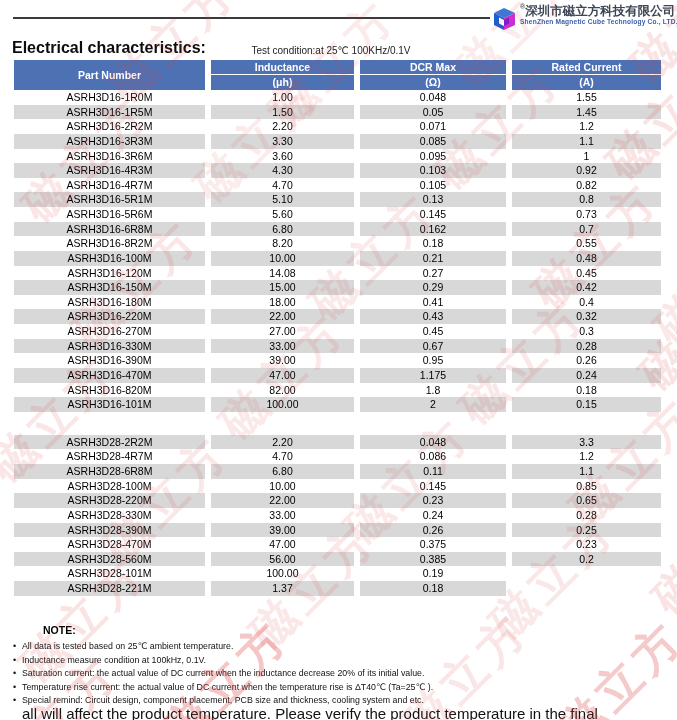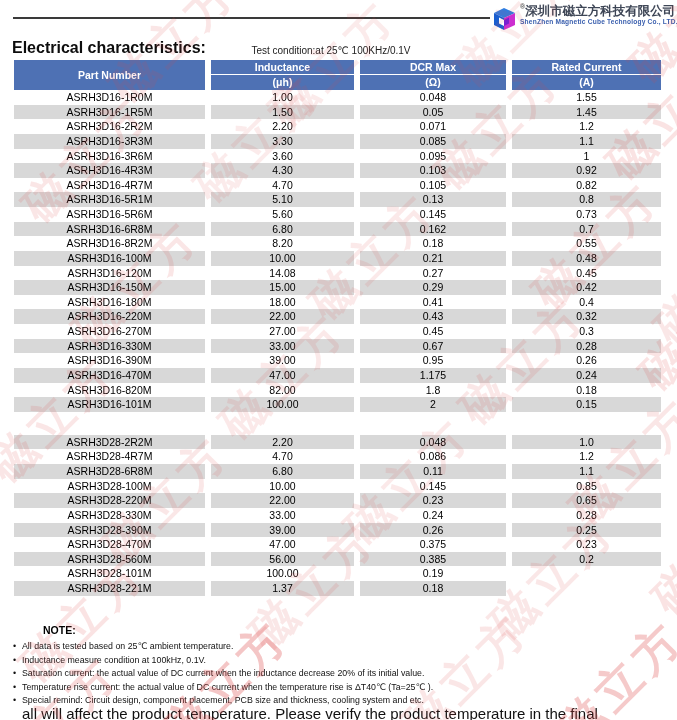--- a/index.html
+++ b/index.html
@@ -240,21 +240,21 @@
         <div class="cell">ASRH3D16-101M</div>
         <div class="cell">100.00</div>
         <div class="cell">2</div>
         <div class="cell">0.15</div>
       </div>
       <div class="group-gap"></div>
       <div class="grid-row r gray">
         <div class="cell">ASRH3D28-2R2M</div>
         <div class="cell">2.20</div>
         <div class="cell">0.048</div>
-        <div class="cell">1.0</div>
+        <div class="cell">3.3</div>
       </div>
       <div class="grid-row r">
         <div class="cell">ASRH3D28-4R7M</div>
         <div class="cell">4.70</div>
         <div class="cell">0.086</div>
         <div class="cell">1.2</div>
       </div>
       <div class="grid-row r gray">
         <div class="cell">ASRH3D28-6R8M</div>
         <div class="cell">6.80</div>

